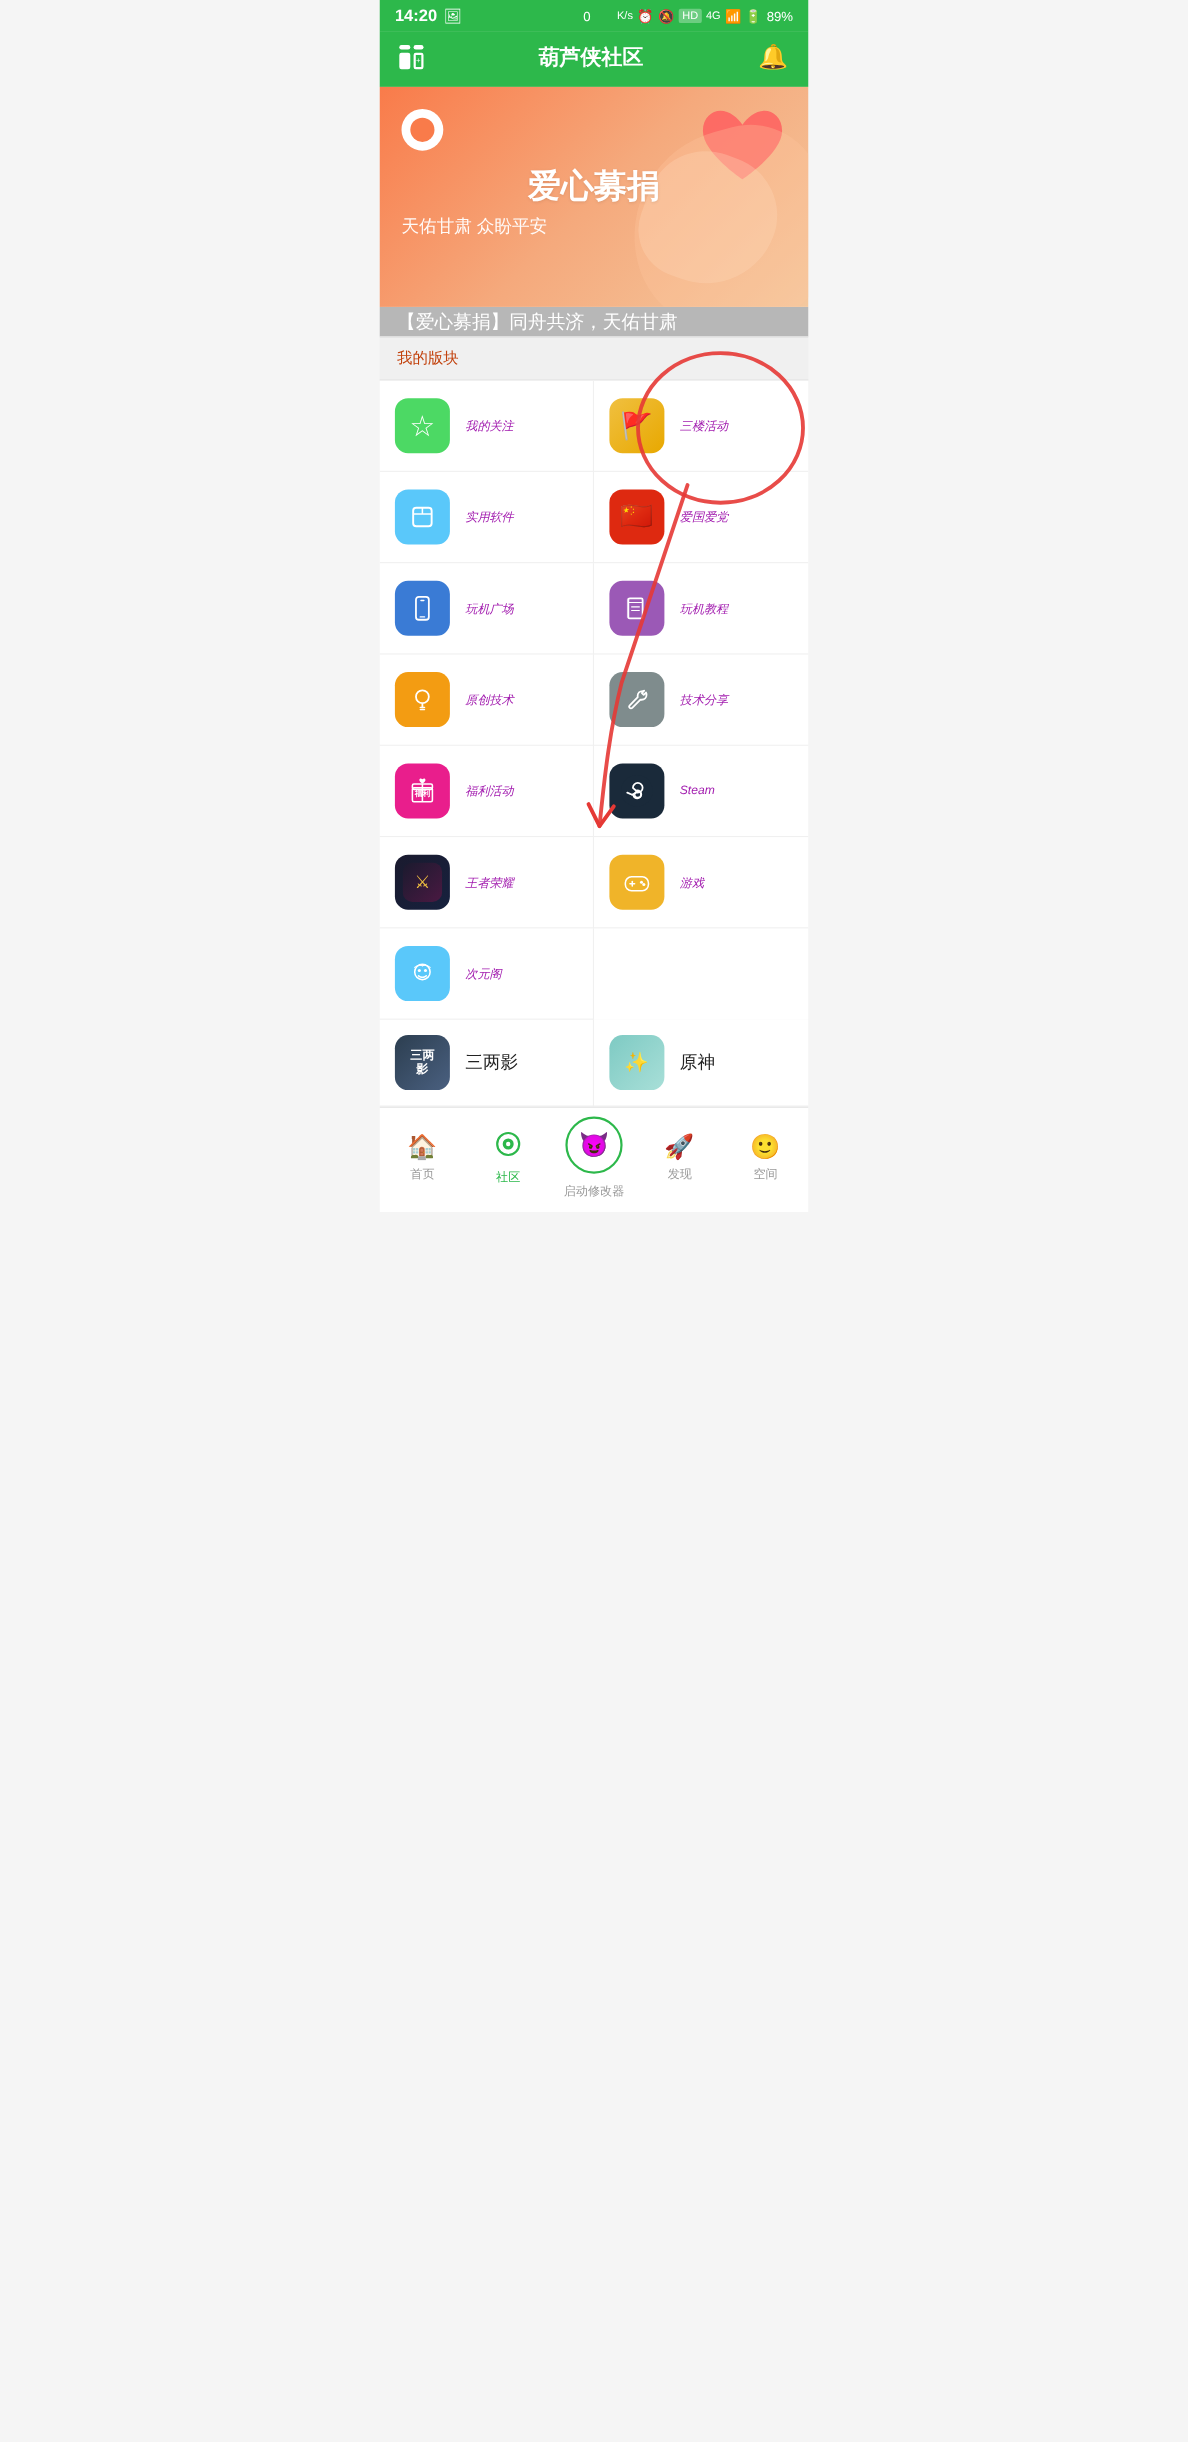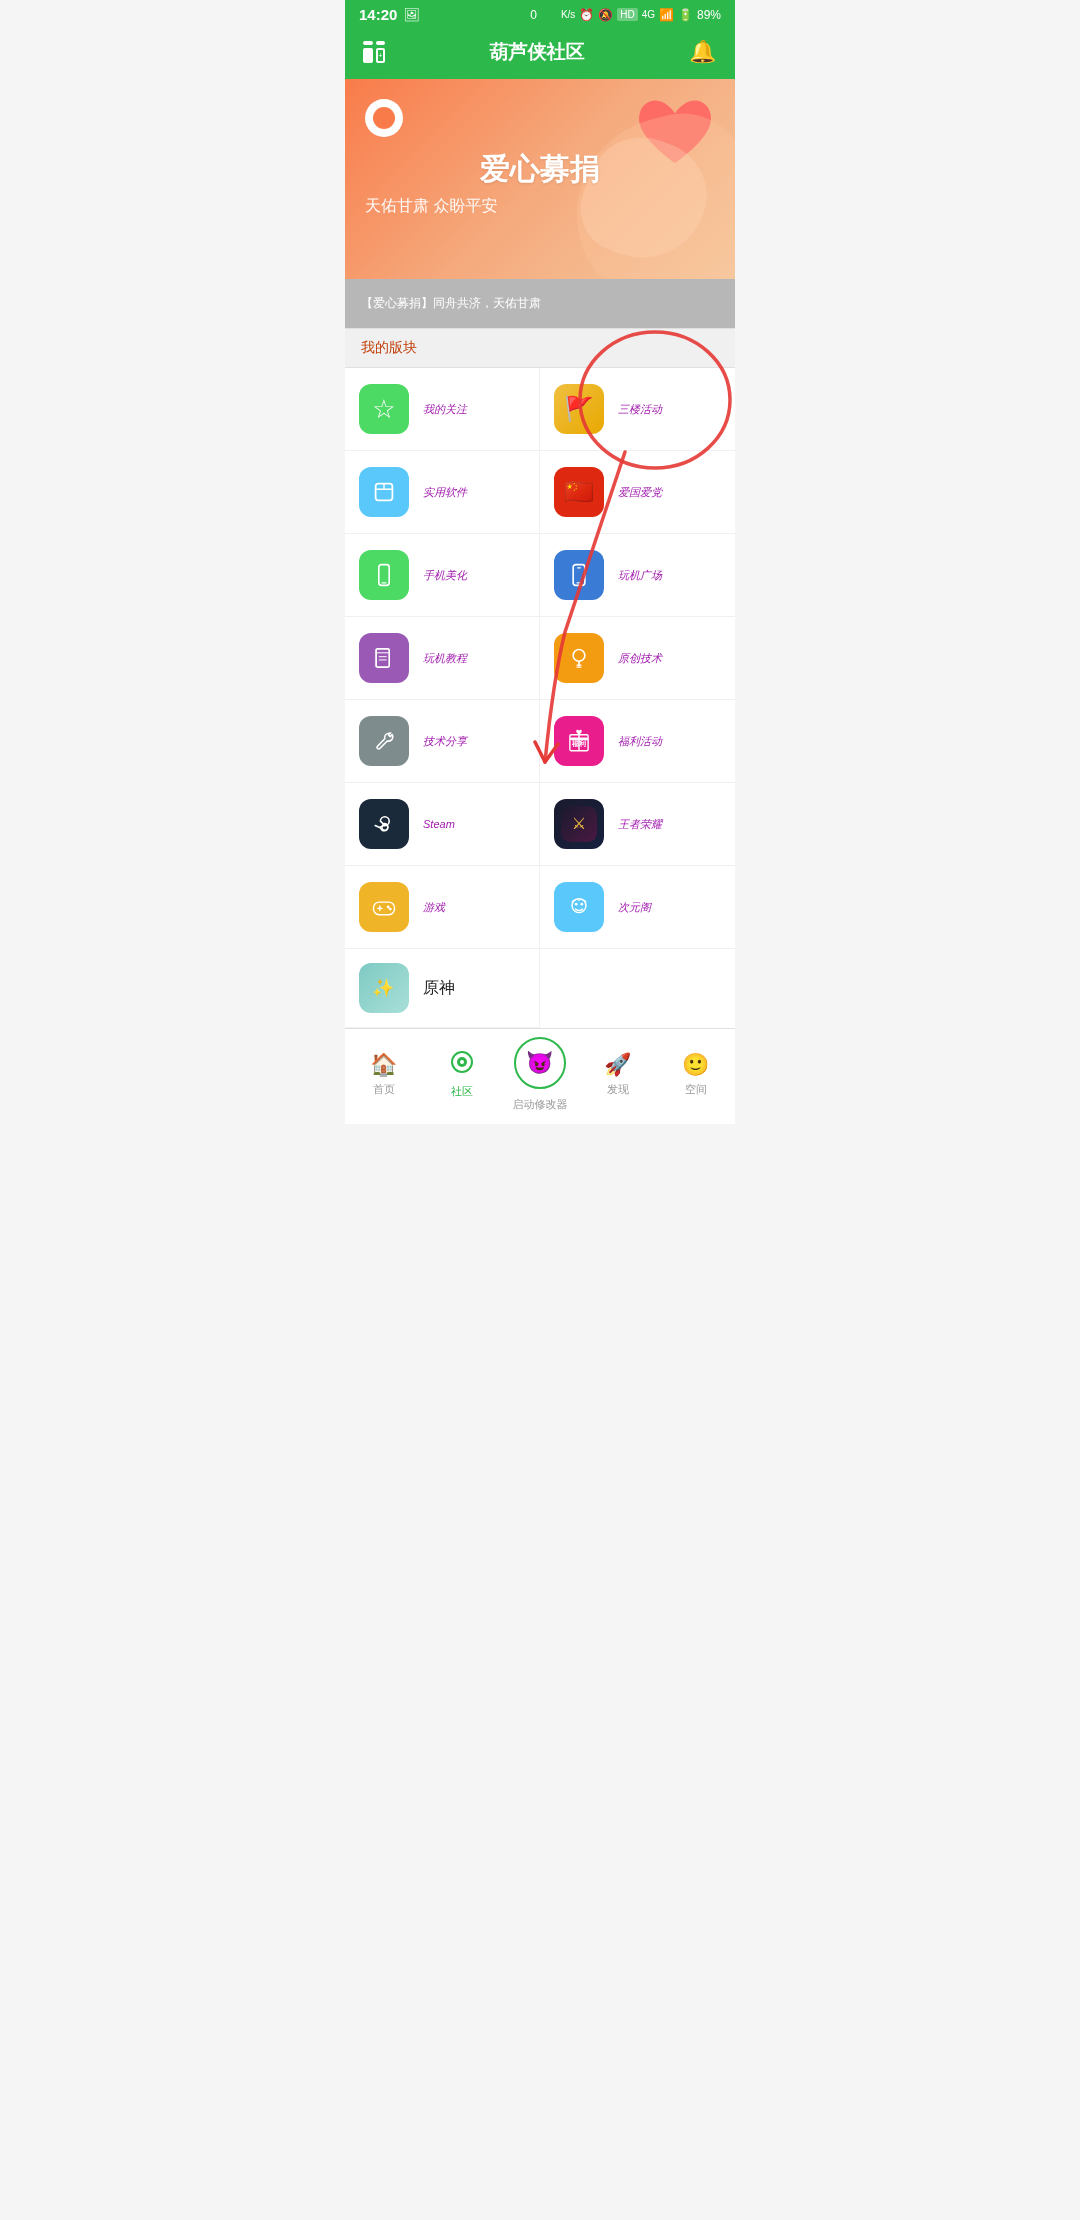--- a/index.html
+++ b/index.html
@@ -119,23 +119,23 @@
       right: 20px;
       top: 20px;
       width: 80px;
       height: 72px;
       color: #ff6b6b;
       opacity: 0.85;
     }
     
     .banner-bottom {
       background: rgba(0,0,0,0.25);
-      padding: 16px 16px;
+      padding: 2px 16px;
       color: white;
-      font-size: 12px;
+      font-size: 17px;
     }
 
     
     .section-header {
       background: #f0f0f0;
       padding: 10px 16px;
       font-size: 14px;
       color: #c2410c;
       font-weight: 500;
       border-top: 1px solid #e0e0e0;
@@ -359,29 +359,20 @@
           </div>
           <span class="menu-label">实用软件</span>
         </div>
         <div class="menu-item">
           <div class="menu-icon" style="background: rgb(222, 41, 16); border-radius: 12px;">
             <span style="font-size:24px; line-height:1;">🇨🇳</span>
           </div>
           <span class="menu-label">爱国爱党</span>
         </div>
         <div class="menu-item">
-          <div class="menu-icon" style="background: rgb(76, 217, 100); border-radius: 12px;">
-            <svg viewBox="0 0 40 40" width="26" height="26">
-      <rect x="12" y="4" width="16" height="32" rx="4" fill="none" stroke="white" stroke-width="2.5"></rect>
-      <line x1="17" y1="32" x2="23" y2="32" stroke="white" stroke-width="2" stroke-linecap="round"></line>
-    </svg>
-          </div>
-          <span class="menu-label">手机美化</span>
-        </div>
-        <div class="menu-item">
           <div class="menu-icon" style="background: rgb(58, 123, 213); border-radius: 12px;">
             <svg viewBox="0 0 40 40" width="26" height="26">
       <rect x="11" y="4" width="18" height="32" rx="4" fill="none" stroke="white" stroke-width="2.5"></rect>
       <line x1="17" y1="32" x2="23" y2="32" stroke="white" stroke-width="2" stroke-linecap="round"></line>
       <rect x="17" y="8" width="6" height="2" rx="1" fill="white"></rect>
     </svg>
           </div>
           <span class="menu-label">玩机广场</span>
         </div>
         <div class="menu-item">
@@ -475,20 +466,26 @@
       <path d="M10 12 Q15 8 20 10" fill="none" stroke="white" stroke-width="1.5" stroke-linecap="round"></path>
       <path d="M30 12 Q25 8 20 10" fill="none" stroke="white" stroke-width="1.5" stroke-linecap="round"></path>
     </svg>
           </div>
           <span class="menu-label">次元阁</span>
         </div>
       </div>
 
     <div class="partial-row">
       <div class="partial-item">
+        <div class="partial-icon" style="background: linear-gradient(135deg,#2c3e50,#4a6080); border-radius:12px; display:flex; align-items:center; justify-content:center;">
+          <span style="font-size:11px; color:white; font-weight:700; text-align:center; line-height:1.1;">三两<br>影</span>
+        </div>
+        <span class="partial-label">三两影</span>
+      </div>
+      <div class="partial-item">
         <div class="partial-icon" style="background: linear-gradient(135deg,#7ecac3,#a8dfd8); border-radius:12px; display:flex; align-items:center; justify-content:center;">
           <span style="font-size:18px;">✨</span>
         </div>
         <span class="partial-label">原神</span>
       </div>
     </div>
   </div>
 
   <svg class="annotation-overlay" style="position:absolute; top:0; left:0; width:100%; height:100%; pointer-events:none; z-index:200;" viewBox="0 0 390 1100">
 

